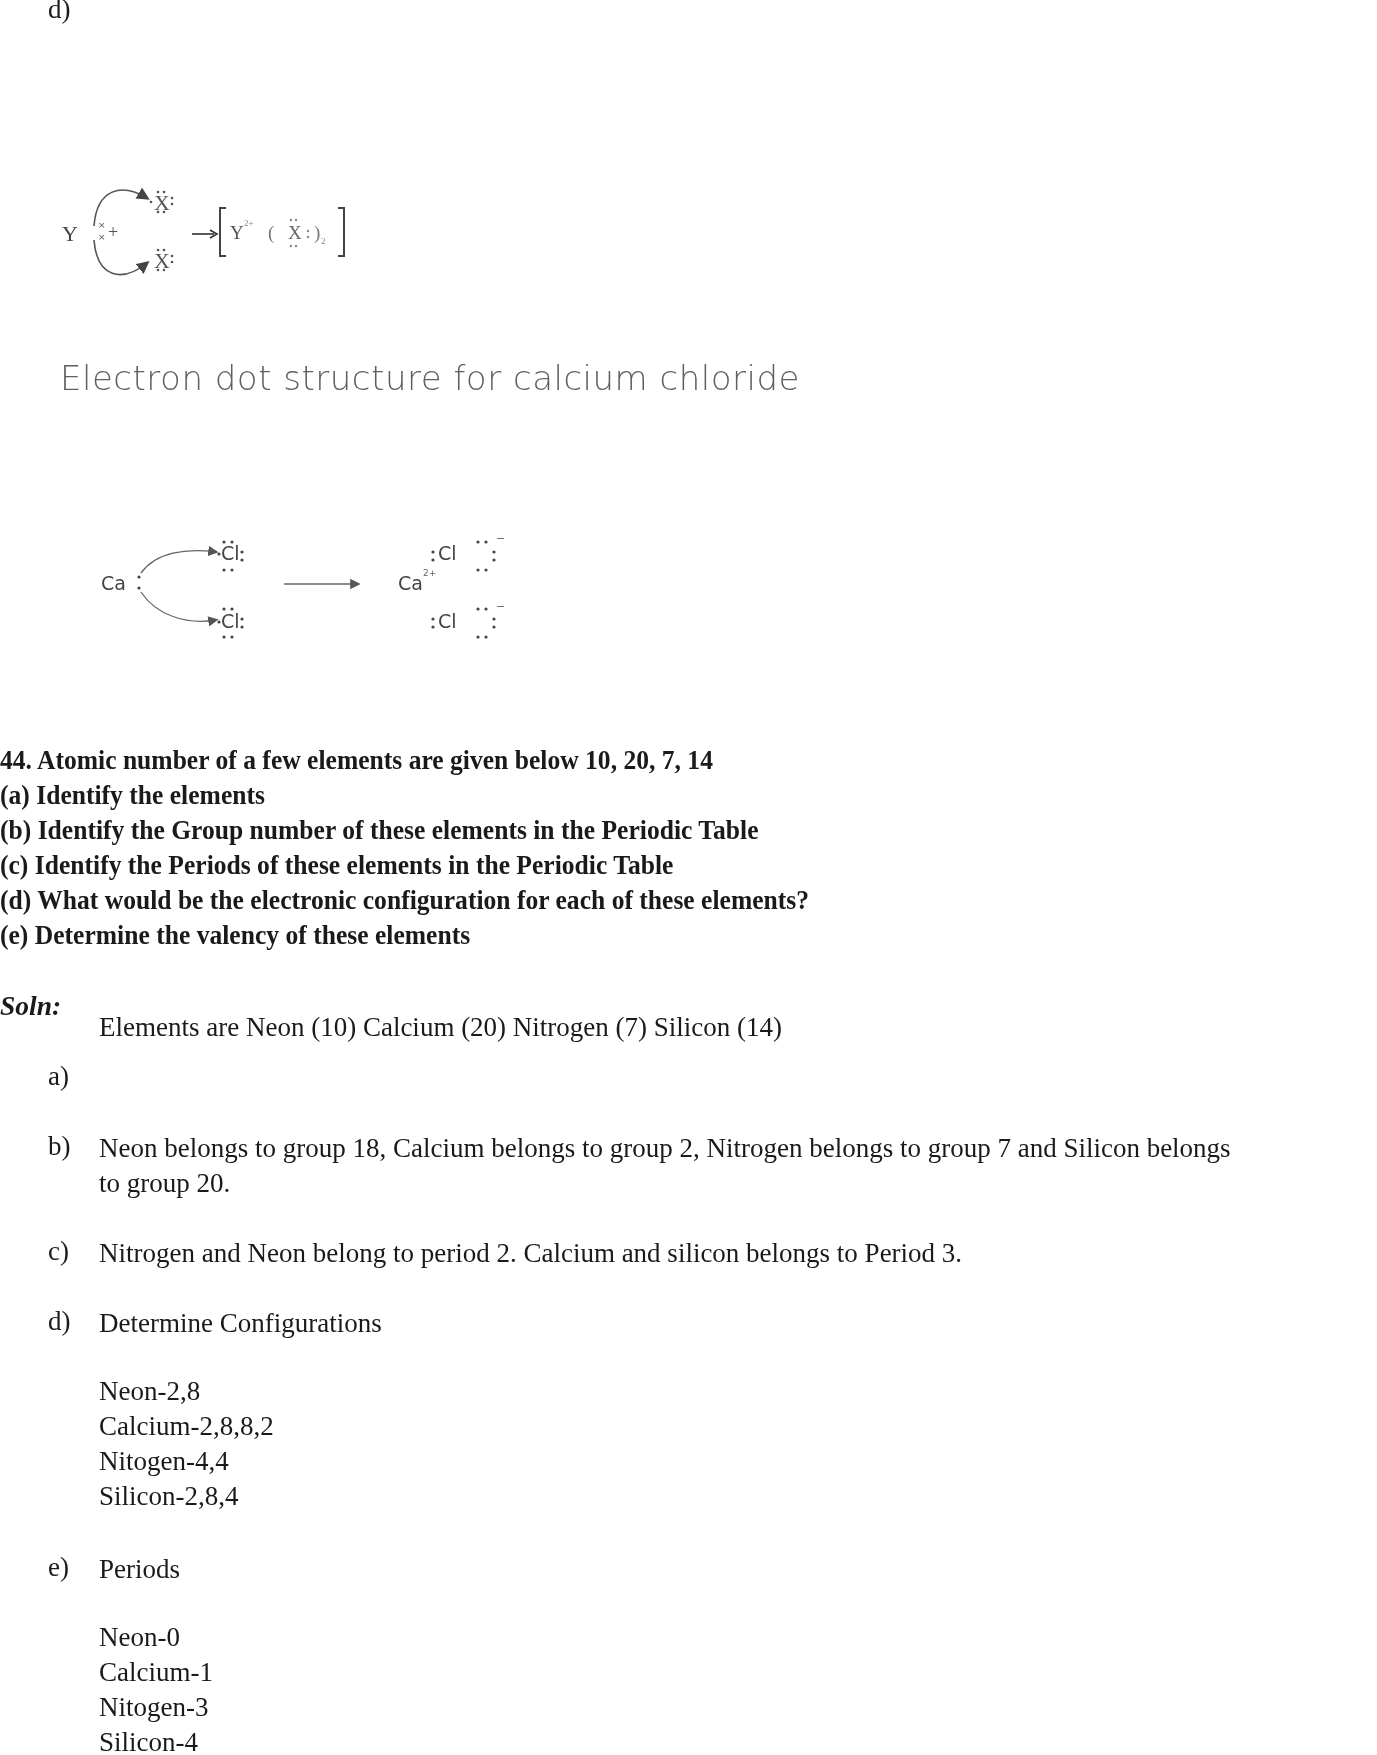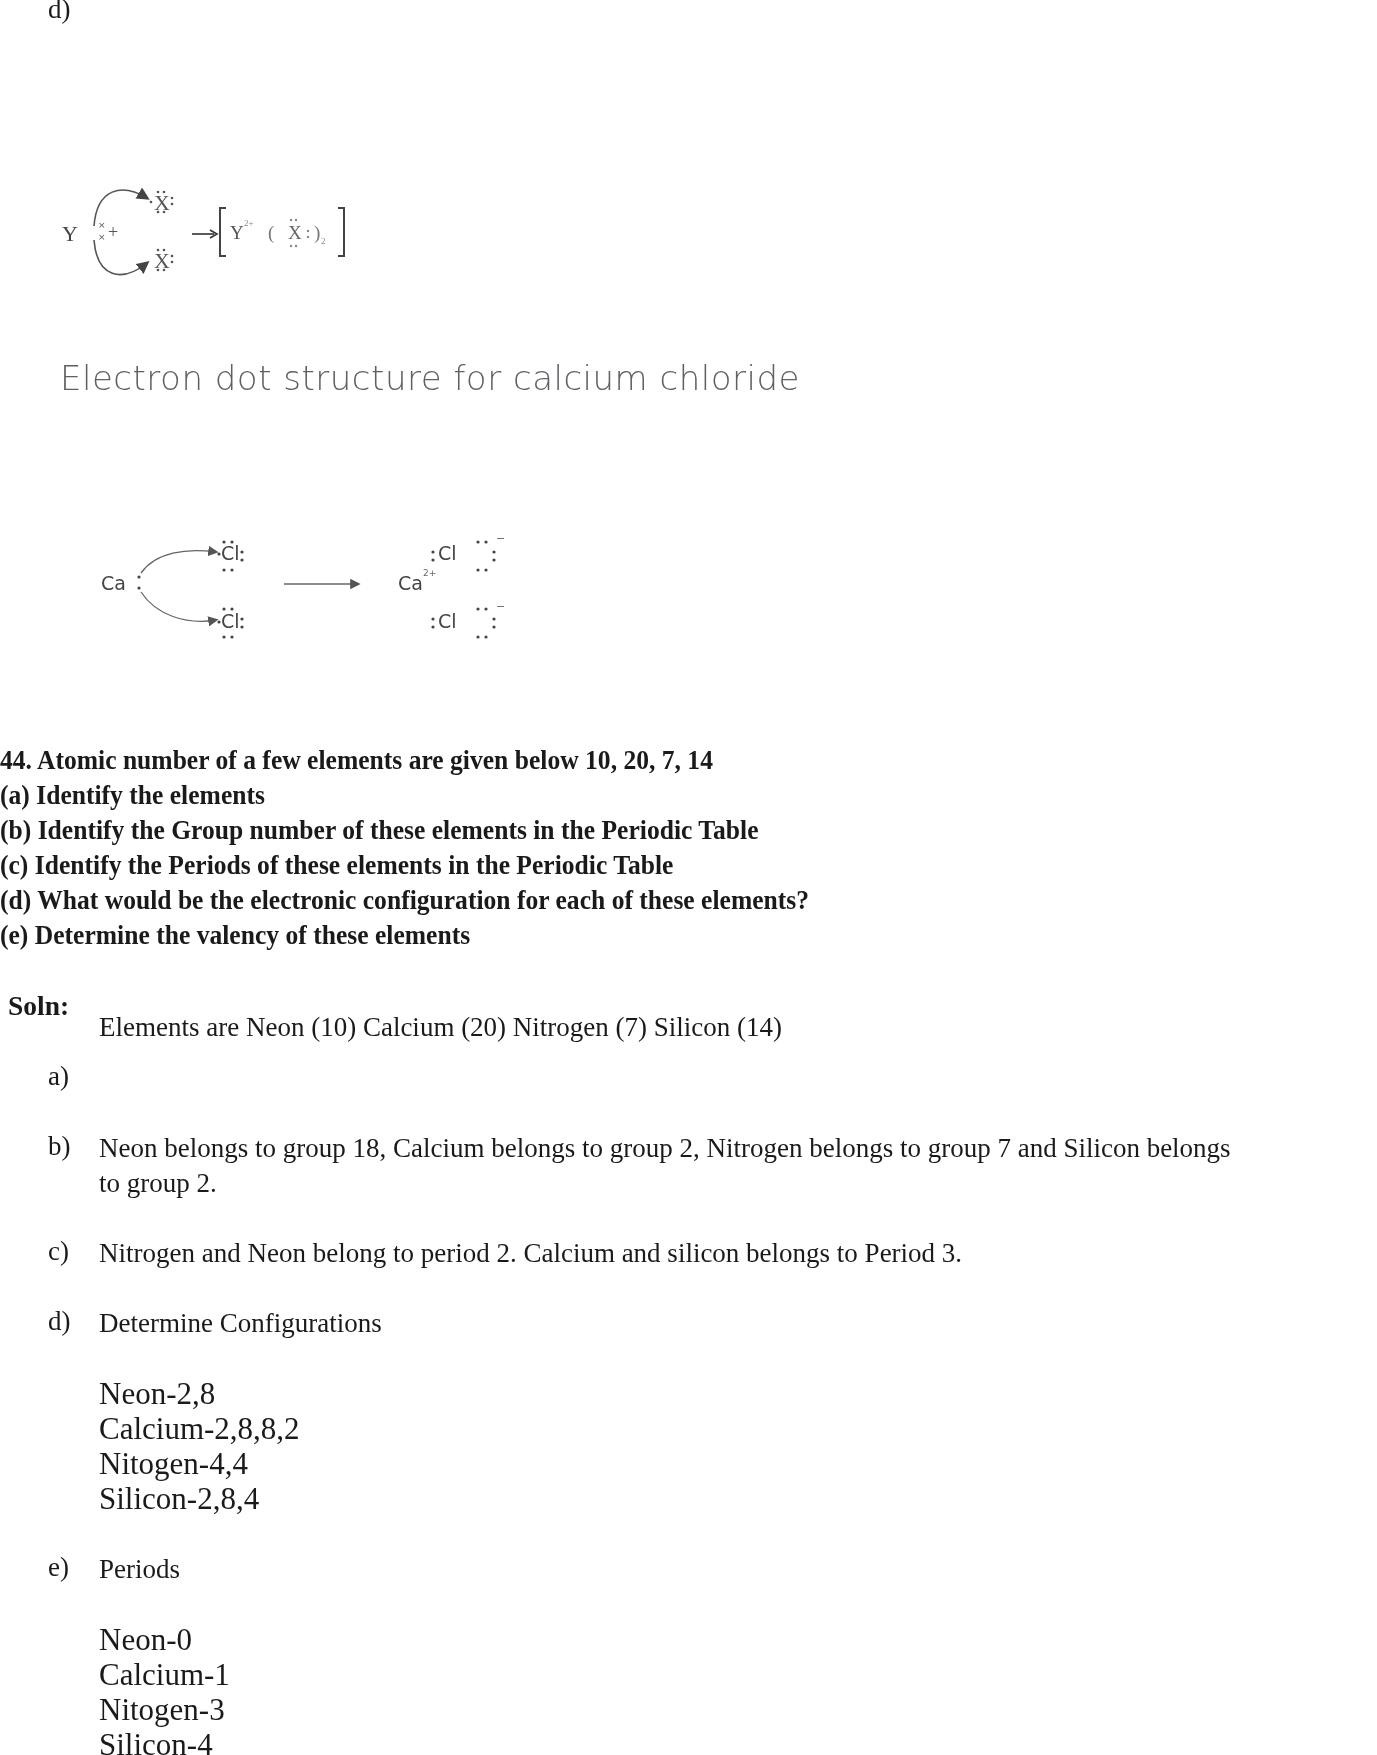--- a/index.html
+++ b/index.html
@@ -7,24 +7,24 @@
          font-family: "Liberation Serif", serif; color: #1a1a1a; }
   .abs { position: absolute; }
   .serif { font-family: "Liberation Serif", serif; }
   .sans { font-family: "DejaVu Sans", sans-serif; }
   .label-d { left: 48px; top: -6px; font-size: 27px; }
   .diagram1 { left: 62px; top: 178px; width: 300px; height: 110px; }
   .caption { left: 60px; top: 358px; font-size: 34px; color: #5f6065; letter-spacing: 0.5px;
              font-family: "DejaVu Sans", sans-serif; font-weight: 300; }
   .diagram2 { left: 96px; top: 540px; width: 460px; height: 150px; }
   .q { left: 0; font-size: 27.5px; font-weight: bold; white-space: nowrap; transform: scaleX(0.93); transform-origin: left; }
-  .sol-label { left: 8px; top: 990px; font-size: 27.5px; font-weight: bold; }
+  .sol-label { left: 0; top: 990px; font-size: 27.5px; font-weight: bold; font-style: italic; }
   .ans-marker { left: 48px; font-size: 27px; }
   .ans-text { left: 99px; font-size: 27px; line-height: 35px; white-space: nowrap; }
-  .list-line { left: 99px; font-size: 31px; white-space: nowrap; }
+  .list-line { left: 99px; font-size: 27px; white-space: nowrap; }
 </style>
 </head>
 <body>
 
 <div class="abs label-d serif">d)</div>
 
 <div class="abs diagram1">
   <svg width="300" height="110" viewBox="0 0 300 110">
     <defs>
       <marker id="ah1" markerWidth="8" markerHeight="8" refX="6" refY="4" orient="auto">
@@ -144,21 +144,21 @@
 <div class="abs q serif" style="top:884px">(d) What would be the electronic configuration for each of these elements?</div>
 <div class="abs q serif" style="top:919px">(e) Determine the valency of these elements</div>
 
 <div class="abs sol-label serif">Soln:</div>
 
 <div class="abs ans-marker serif" style="top:1061px">a)</div>
 <div class="abs ans-text serif" style="top:1010px">Elements are Neon (10) Calcium (20) Nitrogen (7) Silicon (14)</div>
 
 <div class="abs ans-marker serif" style="top:1131px">b)</div>
 <div class="abs ans-text serif" style="top:1131px">Neon belongs to group 18, Calcium belongs to group 2, Nitrogen belongs to group 7 and Silicon belongs</div>
-<div class="abs ans-text serif" style="top:1166px">to group 2.</div>
+<div class="abs ans-text serif" style="top:1166px">to group 20.</div>
 
 <div class="abs ans-marker serif" style="top:1236px">c)</div>
 <div class="abs ans-text serif" style="top:1236px">Nitrogen and Neon belong to period 2. Calcium and silicon belongs to Period 3.</div>
 
 <div class="abs ans-marker serif" style="top:1306px">d)</div>
 <div class="abs ans-text serif" style="top:1306px">Determine Configurations</div>
 
 <div class="abs list-line serif" style="top:1376px">Neon-2,8</div>
 <div class="abs list-line serif" style="top:1411px">Calcium-2,8,8,2</div>
 <div class="abs list-line serif" style="top:1446px">Nitogen-4,4</div>

